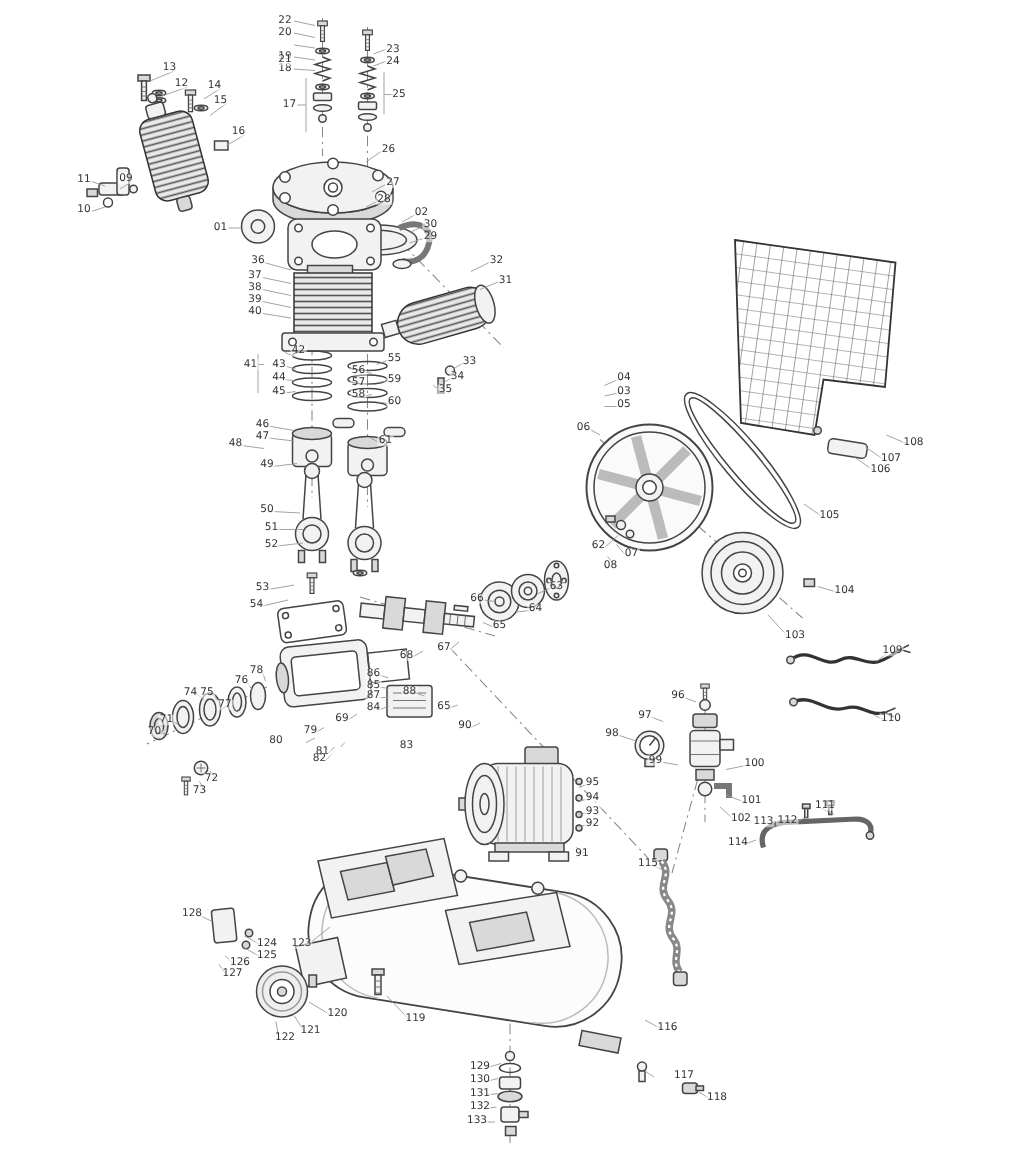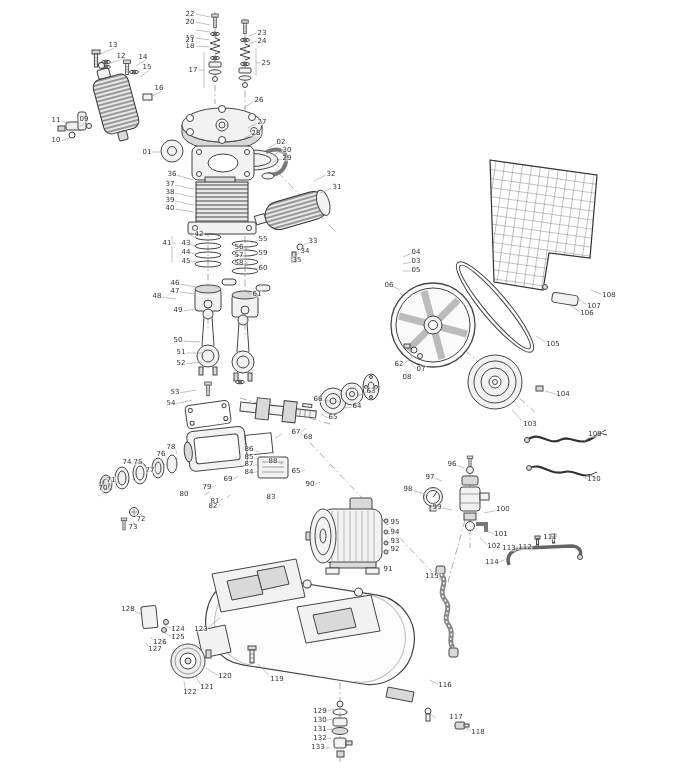--- a/index.html
+++ b/index.html
@@ -478,21 +478,21 @@
       <span class="plabel" style="left: 239px; top: 263px;">58</span>
       <span class="plabel" style="left: 263px; top: 253px;">59</span>
       <span class="plabel" style="left: 263px; top: 268px;">60</span>
       <span class="plabel" style="left: 257px; top: 294px;">61</span>
       <span class="plabel" style="left: 399px; top: 364px;">62</span>
       <span class="plabel" style="left: 371px; top: 391px;">63</span>
       <span class="plabel" style="left: 357px; top: 406px;">64</span>
       <span class="plabel" style="left: 333px; top: 417px;">65</span>
       <span class="plabel" style="left: 318px; top: 399px;">66</span>
       <span class="plabel" style="left: 296px; top: 432px;">67</span>
-      <span class="plabel" style="left: 271px; top: 437px; margin-left: 37px;">68</span>
+      <span class="plabel" style="left: 271px; top: 437px;">68</span>
       <span class="plabel" style="left: 228px; top: 479px;">69</span>
       <span class="plabel" style="left: 103px; top: 488px;">70</span>
       <span class="plabel" style="left: 111px; top: 480px;">71</span>
       <span class="plabel" style="left: 141px; top: 519px;">72</span>
       <span class="plabel" style="left: 133px; top: 527px;">73</span>
       <span class="plabel" style="left: 127px; top: 462px;">74</span>
       <span class="plabel" style="left: 138px; top: 462px;">75</span>
       <span class="plabel" style="left: 161px; top: 454px;">76</span>
       <span class="plabel" style="left: 150px; top: 470px;">77</span>
       <span class="plabel" style="left: 171px; top: 447px;">78</span>

